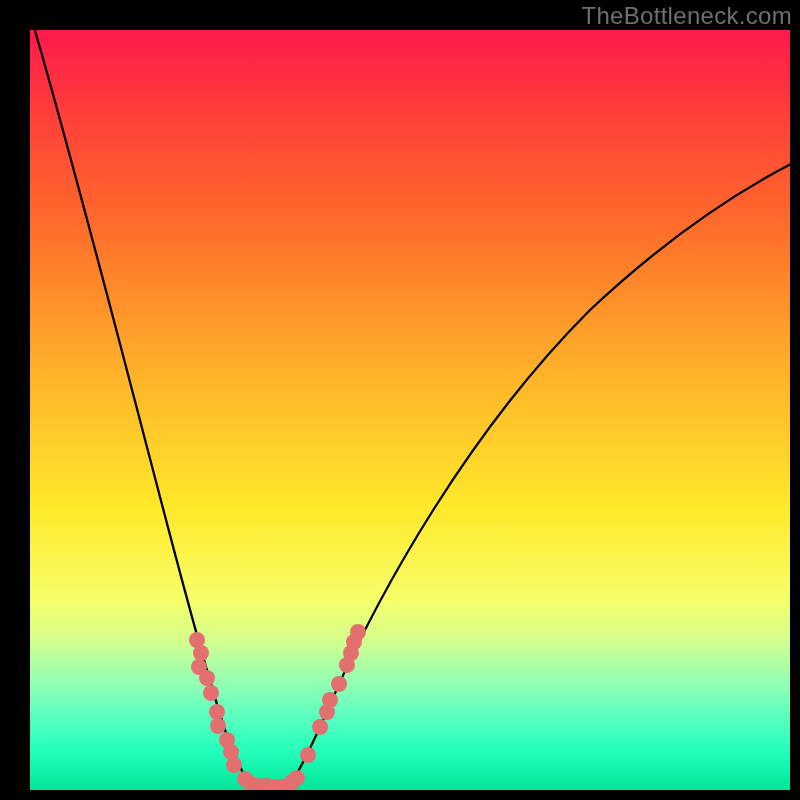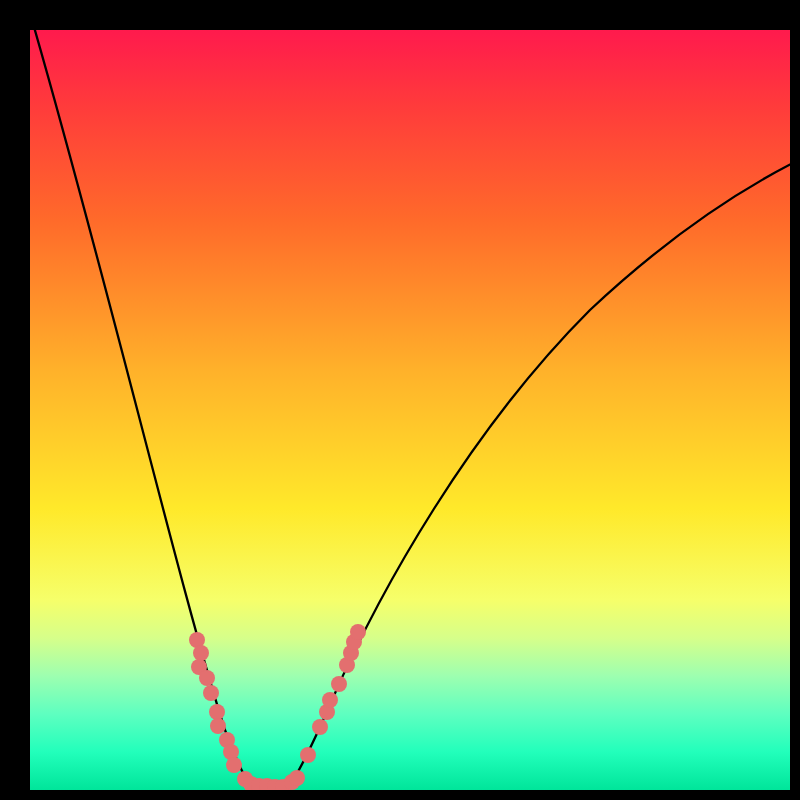--- a/index.html
+++ b/index.html
@@ -58,20 +58,21 @@
   }
   .dot {
     fill: #e36f6f;
     stroke: none;
   }
 </style>
 </head>
 <body>
 <div class="frame">
 
+  <div class="watermark">TheBottleneck.com</div>
 
   <div class="plot-area">
     <svg id="chartSvg" viewBox="0 0 760 760" width="760" height="760" aria-hidden="true">
         <path d="M 2 -10 C 80 260, 150 560, 195 700 C 206 730, 214 747, 222 758" class="curve"></path>
         <path d="M 258 758 C 268 744, 282 716, 302 670 C 350 560, 440 400, 560 280 C 640 205, 710 160, 765 132" class="curve"></path>
         <path d="M 222 758 C 226 759, 252 759, 258 758" class="curve"></path>
         <circle cx="167" cy="610" r="8" class="dot"></circle>
         <circle cx="171" cy="623" r="8" class="dot"></circle>
         <circle cx="169" cy="637" r="8" class="dot"></circle>
         <circle cx="177" cy="648" r="8" class="dot"></circle>

